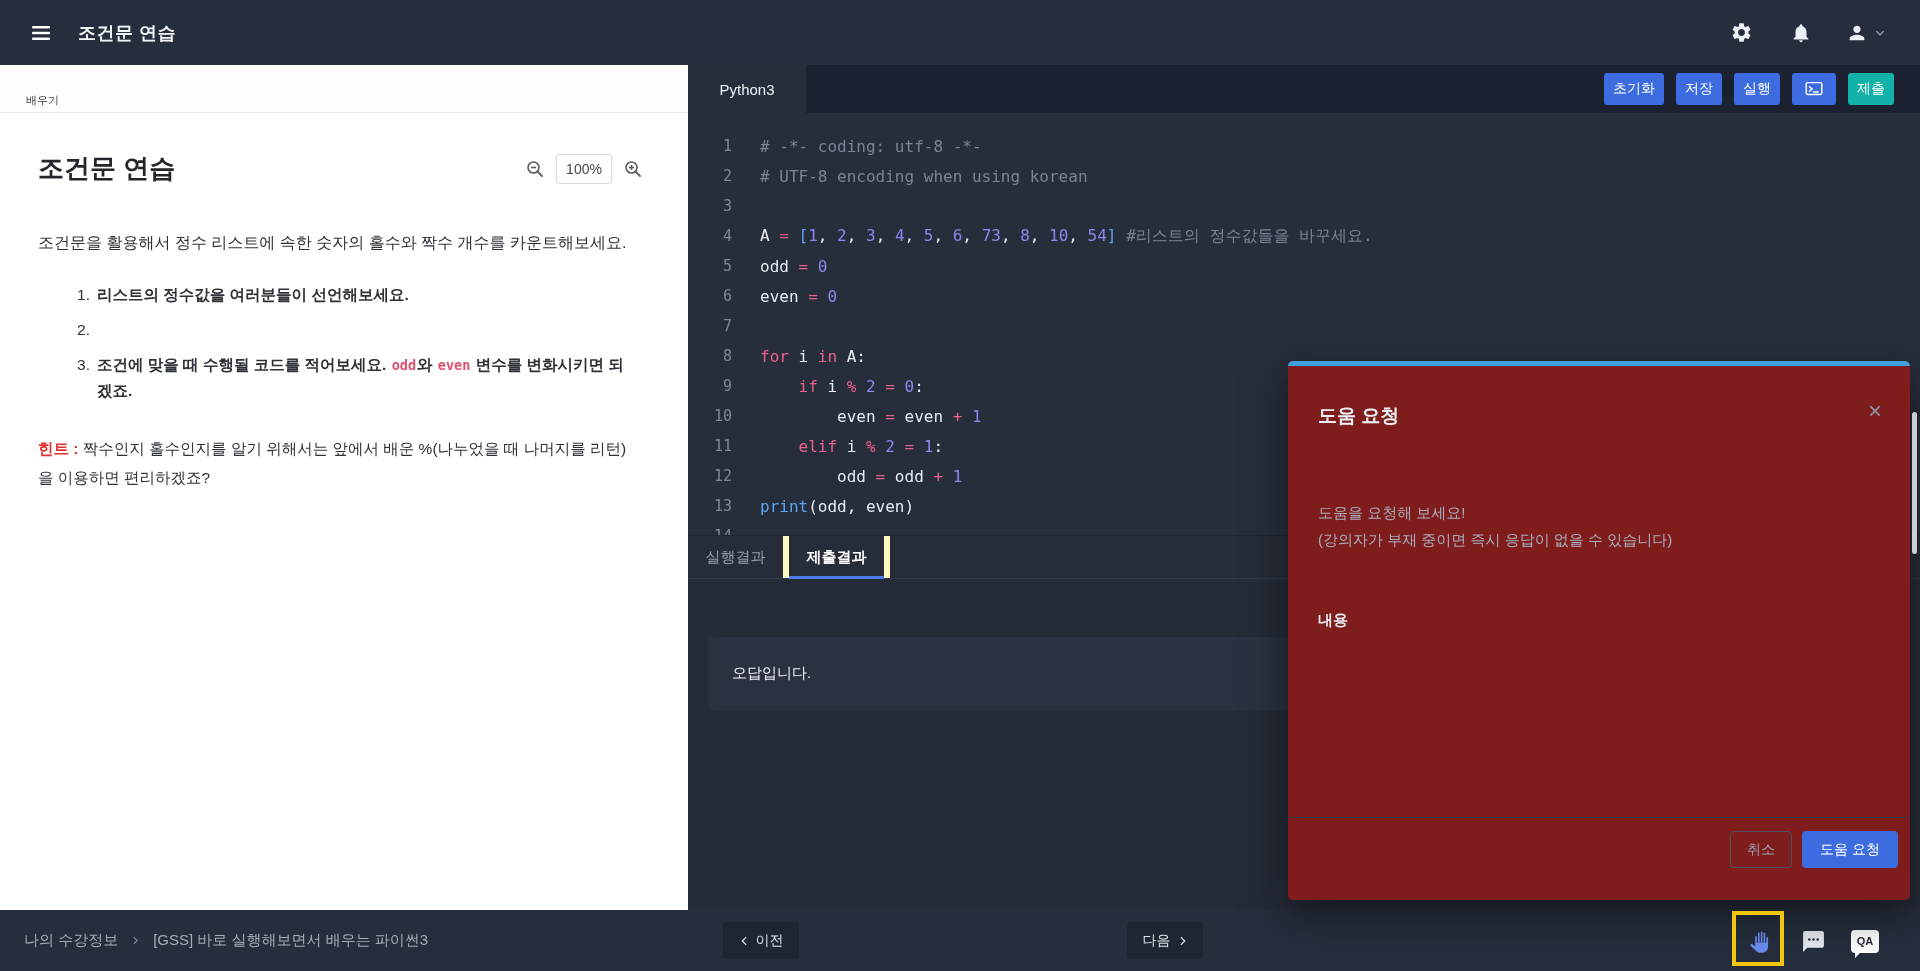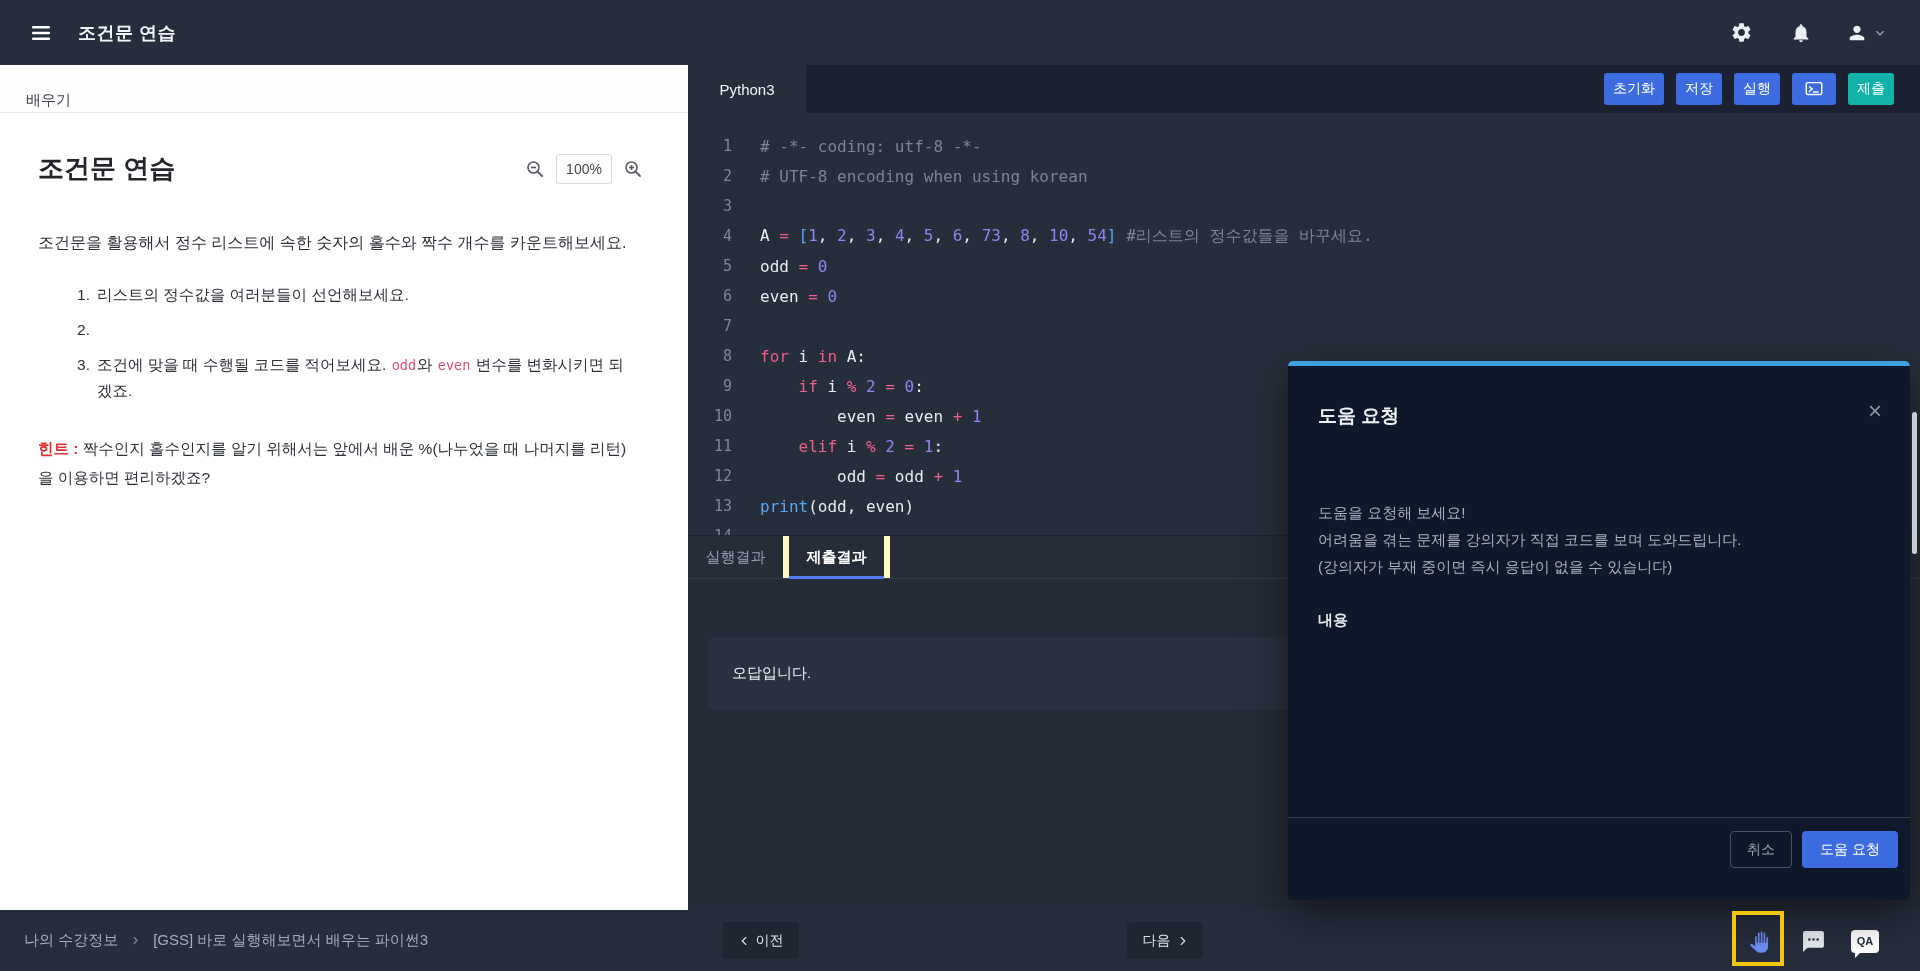--- a/index.html
+++ b/index.html
@@ -13,32 +13,32 @@
   .topbar { position:absolute; top:0; left:0; width:1920px; height:65px; background:#262d3d; display:flex; align-items:center; z-index:20; }
   .hamburger { margin-left:26px; width:30px; height:30px; display:flex; align-items:center; justify-content:center; }
   .topbar-title { margin-left:22px; color:#f2f4f8; font-size:18px; font-weight:bold; letter-spacing:0.5px; }
   .topbar-right { margin-left:auto; display:flex; align-items:center; gap:30px; padding-right:34px; }
   .tb-iconbtn { width:30px; height:30px; display:flex; align-items:center; justify-content:center; }
   .account { display:flex; align-items:center; gap:6px; }
 
   
   .learn { position:absolute; left:0; top:65px; width:688px; height:845px; background:#ffffff; }
   .learn-tabbar { height:48px; border-bottom:1px solid #e7e8ec; display:flex; align-items:center; padding-left:26px; background:#fdfdfe; }
-  .learn-tab { font-size:15px; color:#3c4149;margin-top:24px; }
+  .learn-tab { font-size:11px; color:#3c4149;margin-top:24px; }
   .learn-content { padding:38px 40px 0 38px; }
   .title-row { display:flex; align-items:center; justify-content:space-between; }
   .learn-title { font-size:26px; font-weight:bold; color:#24262b; }
   .zoom-ctrl { display:flex; align-items:center; gap:6px; }
   .zoom-btn { width:30px; height:30px; display:flex; align-items:center; justify-content:center; border-radius:3px; }
   .zoom-level { min-width:56px; height:30px; border:1px solid #d7dade; border-radius:3px; display:flex; align-items:center; justify-content:center; font-size:14px; color:#41454c; background:#fff; }
   .learn-intro { margin-top:44px; font-size:16px; color:#2d3138; line-height:26px; }
   .instruction-list { margin-top:26px; }
   .instr { display:flex; padding-left:30px; margin-bottom:9px; font-size:15.5px; color:#2d3138; line-height:26px; }
   .instr-num { width:22px; text-align:right; margin-right:7px; flex:none; }
-  .instr-body { max-width:540px; }
+  .instr-body { max-width:540px;font-weight:bold; }
   .inline-code { font-family:"DejaVu Sans Mono","Liberation Mono",monospace; color:#e2506e; font-size:13.5px; padding:0 1px; }
   .hint { margin-top:30px; font-size:15.5px; color:#2d3138; line-height:29px; max-width:590px; }
   .hint-label { color:#e03131; font-weight:bold; }
 
   
   .editor { position:absolute; left:688px; top:65px; width:1232px; height:845px; background:#272e3b; }
   .editor-tabbar { position:absolute; top:0; left:0; right:0; height:48px; background:#1b2130; display:flex; align-items:stretch; }
   .etab { width:118px; background:#272e3b; color:#f0f2f6; font-size:15px; display:flex; align-items:center; justify-content:center;text-align:right; }
   .editor-actions { margin-left:auto; display:flex; align-items:center; gap:12px; padding-right:26px; }
   .ebtn { height:32px; padding:0 9px; border-radius:3px; color:#fff; font-size:14px; display:flex; align-items:center; justify-content:center; }
@@ -60,21 +60,21 @@
 
   .result-tabs { position:absolute; top:470px; left:0; right:0; height:44px; display:flex; border-top:1px solid #1e2430; border-bottom:1px solid #323949; background:#262c38; }
   .rtab { position:relative; width:101px; display:flex; align-items:center; justify-content:center; font-size:15px; color:#99a1b1; border-right:6px solid #fef9c3; }
   .rtab.active { color:#fff; font-weight:bold; }
   .rtab.active::after { content:""; position:absolute; bottom:-1px; left:0; right:0; height:3px; background:#4f7df0; }
 
   .result-area { position:absolute; top:515px; bottom:0; left:0; right:0; background:#252b37; }
   .result-box { margin:57px 24px 0 20px; height:73px; background:#2b3140; border-radius:6px; display:flex; align-items:center; padding-left:24px; color:#eef0f4; font-size:15px; }
 
   
-  .modal { position:absolute; left:1288px; top:361px; width:622px; height:539px; background:#0f172a; border-radius:5px; box-shadow:0 14px 44px rgba(0,0,0,0.5); z-index:50; }
+  .modal { position:absolute; left:1288px; top:361px; width:622px; height:539px; background:#7f1d1d; border-radius:5px; box-shadow:0 14px 44px rgba(0,0,0,0.5); z-index:50; }
   .m-accent { position:absolute; top:0; left:0; right:0; height:5px; background:#3f9fe0; border-radius:5px 5px 0 0; }
   .m-title { position:absolute; left:30px; top:42px; font-size:19px; font-weight:600; color:#eef1f6; }
   .m-close { position:absolute; right:24px; top:34px; font-size:24px; color:#8a91a0; line-height:1; padding:4px; }
   .m-desc { position:absolute; left:30px; top:138px; font-size:15px; line-height:27px; color:#a8afbc; }
   .m-label { position:absolute; left:30px; top:250px; font-size:15px; font-weight:bold; color:#e6eaf0; }
   .m-tawrap { position:absolute; left:28px; top:280px; width:566px; height:100px; }
   .m-textarea { width:100%; height:100%; resize:none; background:#1f2530; border:1.5px solid #4a90e8; border-radius:4px; color:#e9ecf2; font-family:"Liberation Sans","DejaVu Sans",sans-serif; font-size:15px; line-height:24px; padding:10px 14px; outline:none; }
   .m-resize { position:absolute; right:3px; bottom:3px; width:11px; height:11px; background:repeating-linear-gradient(135deg, transparent 0 2px, #5a6171 2px 3px); pointer-events:none; }
   .m-divider { position:absolute; left:0; right:0; top:456px; height:1px; background:#343a48; }
   .m-actions { position:absolute; right:12px; top:470px; display:flex; gap:10px; }
@@ -269,21 +269,20 @@
       <div class="result-box">오답입니다.</div>
     </div>
   </section>
 
   <div class="modal">
     <div class="m-accent"></div>
     <div class="m-title">도움 요청</div>
     <button class="m-close">×</button>
     <div class="m-desc">
       <div>도움을 요청해 보세요!</div>
-      <div>어려움을 겪는 문제를 강의자가 직접 코드를 보며 도와드립니다.</div>
       <div>(강의자가 부재 중이면 즉시 응답이 없을 수 있습니다)</div>
     </div>
     <div class="m-label">내용</div>
     <div class="m-divider"></div>
     <div class="m-actions">
       <button class="m-cancel">취소</button>
       <button class="m-submit">도움 요청</button>
     </div>
   </div>
 

